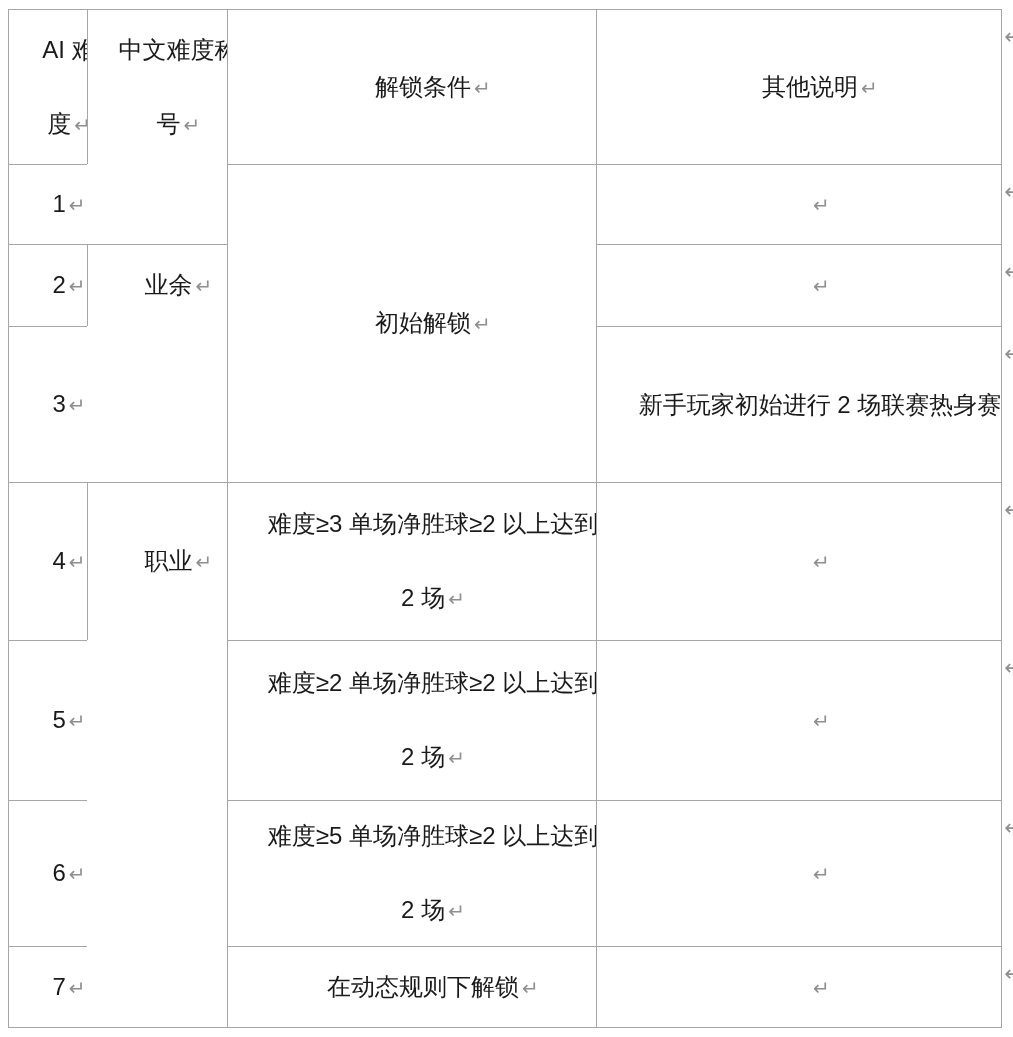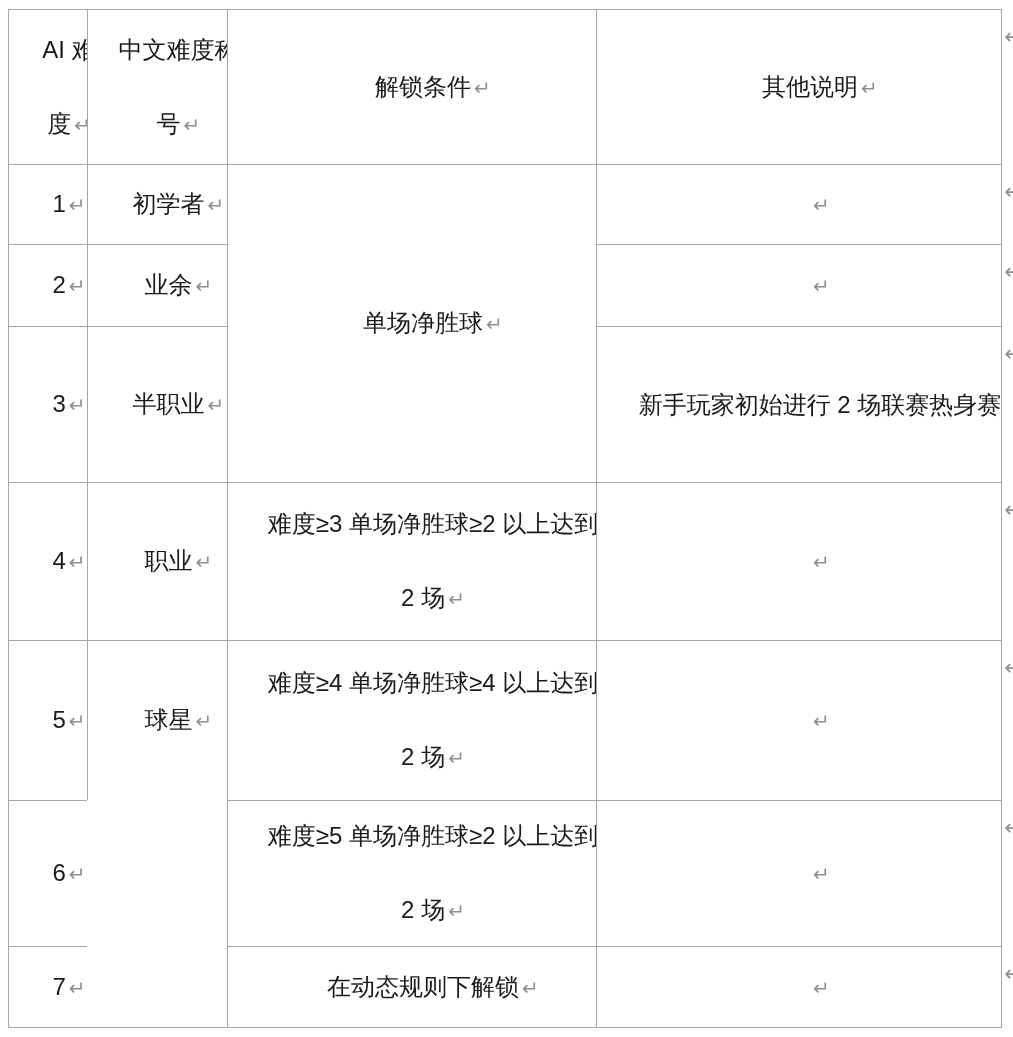--- a/index.html
+++ b/index.html
@@ -80,45 +80,39 @@
     <div class="cell" style="grid-area:1/3">
       <div class="line"><span>解锁条件</span><span class="mark">↵</span></div>
     </div>
     <div class="cell" style="grid-area:1/4">
       <div class="line"><span>其他说明</span><span class="mark">↵</span></div>
     </div>
 
     <div class="cell" style="grid-area:2/1">
       <div class="line"><span>1</span><span class="mark">↵</span></div>
     </div>
-    <div class="cell" style="grid-area:2/2">
-      <div class="line"><span>初学者</span><span class="mark">↵</span></div>
-    </div>
     <div class="cell" style="grid-area:2 / 3 / span 3 / auto">
-      <div class="line"><span>单场净胜球</span><span class="mark">↵</span></div>
+      <div class="line"><span>初始解锁</span><span class="mark">↵</span></div>
     </div>
     <div class="cell" style="grid-area:2/4">
       <div class="line"><span class="mark">↵</span></div>
     </div>
 
     <div class="cell" style="grid-area:3/1">
       <div class="line"><span>2</span><span class="mark">↵</span></div>
     </div>
     <div class="cell" style="grid-area:3/2">
       <div class="line"><span>业余</span><span class="mark">↵</span></div>
     </div>
     <div class="cell" style="grid-area:3/4">
       <div class="line"><span class="mark">↵</span></div>
     </div>
 
     <div class="cell" style="grid-area:4/1">
       <div class="line"><span>3</span><span class="mark">↵</span></div>
-    </div>
-    <div class="cell" style="grid-area:4/2">
-      <div class="line"><span>半职业</span><span class="mark">↵</span></div>
     </div>
     <div class="cell" style="grid-area:4/4">
       <div class="line"><span>新手玩家初始进行 2 场联赛热身赛</span></div>
     </div>
 
     <div class="cell" style="grid-area:5/1">
       <div class="line"><span>4</span><span class="mark">↵</span></div>
     </div>
     <div class="cell" style="grid-area:5/2">
       <div class="line"><span>职业</span><span class="mark">↵</span></div>
@@ -127,25 +121,22 @@
       <div class="line"><span>难度≥3 单场净胜球≥2 以上达到</span></div>
       <div class="line"><span>2 场</span><span class="mark">↵</span></div>
     </div>
     <div class="cell" style="grid-area:5/4">
       <div class="line"><span class="mark">↵</span></div>
     </div>
 
     <div class="cell" style="grid-area:6/1">
       <div class="line"><span>5</span><span class="mark">↵</span></div>
     </div>
-    <div class="cell" style="grid-area:6/2">
-      <div class="line"><span>球星</span><span class="mark">↵</span></div>
-    </div>
     <div class="cell" style="grid-area:6/3">
-      <div class="line"><span>难度≥4 单场净胜球≥4 以上达到</span></div>
+      <div class="line"><span>难度≥2 单场净胜球≥2 以上达到</span></div>
       <div class="line"><span>2 场</span><span class="mark">↵</span></div>
     </div>
     <div class="cell" style="grid-area:6/4">
       <div class="line"><span class="mark">↵</span></div>
     </div>
 
     <div class="cell" style="grid-area:7/1">
       <div class="line"><span>6</span><span class="mark">↵</span></div>
     </div>
     <div class="cell" style="grid-area:7/3">

